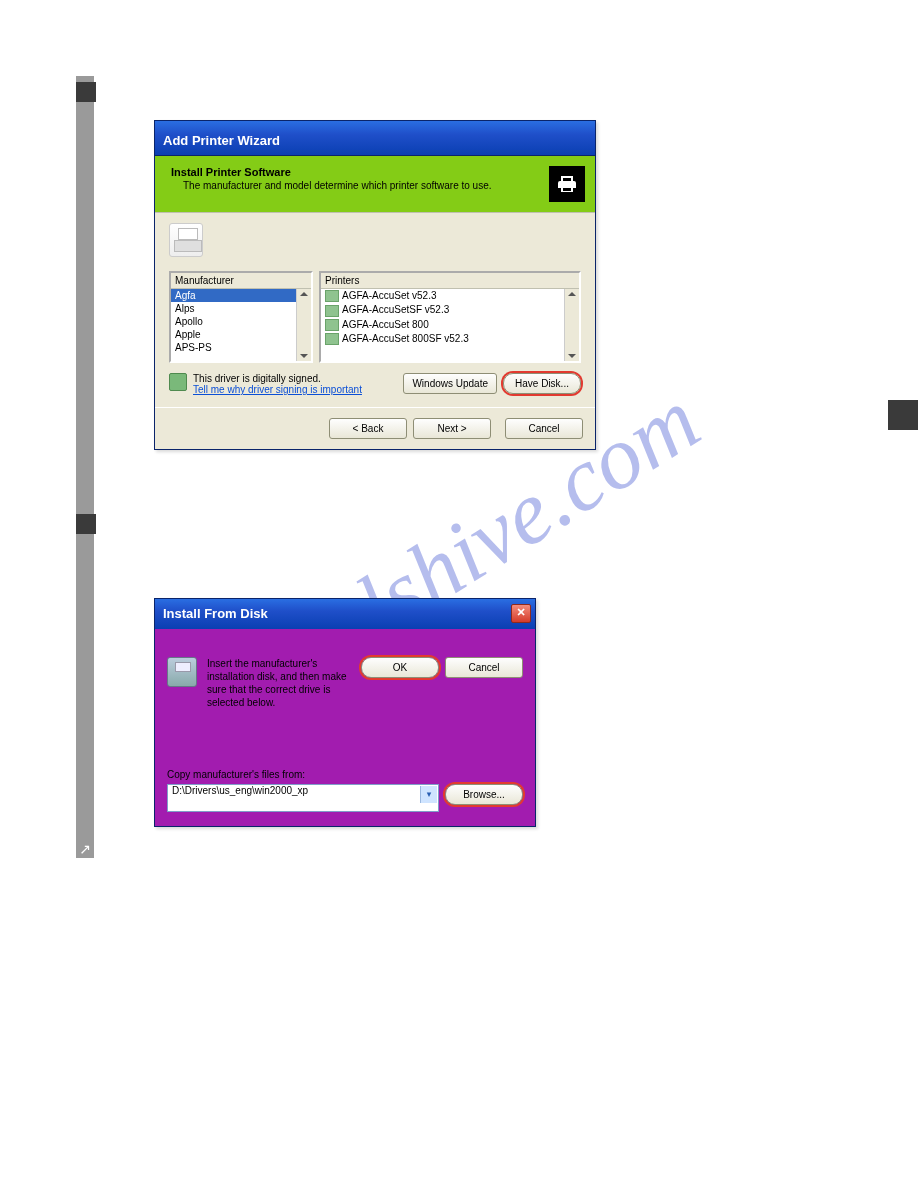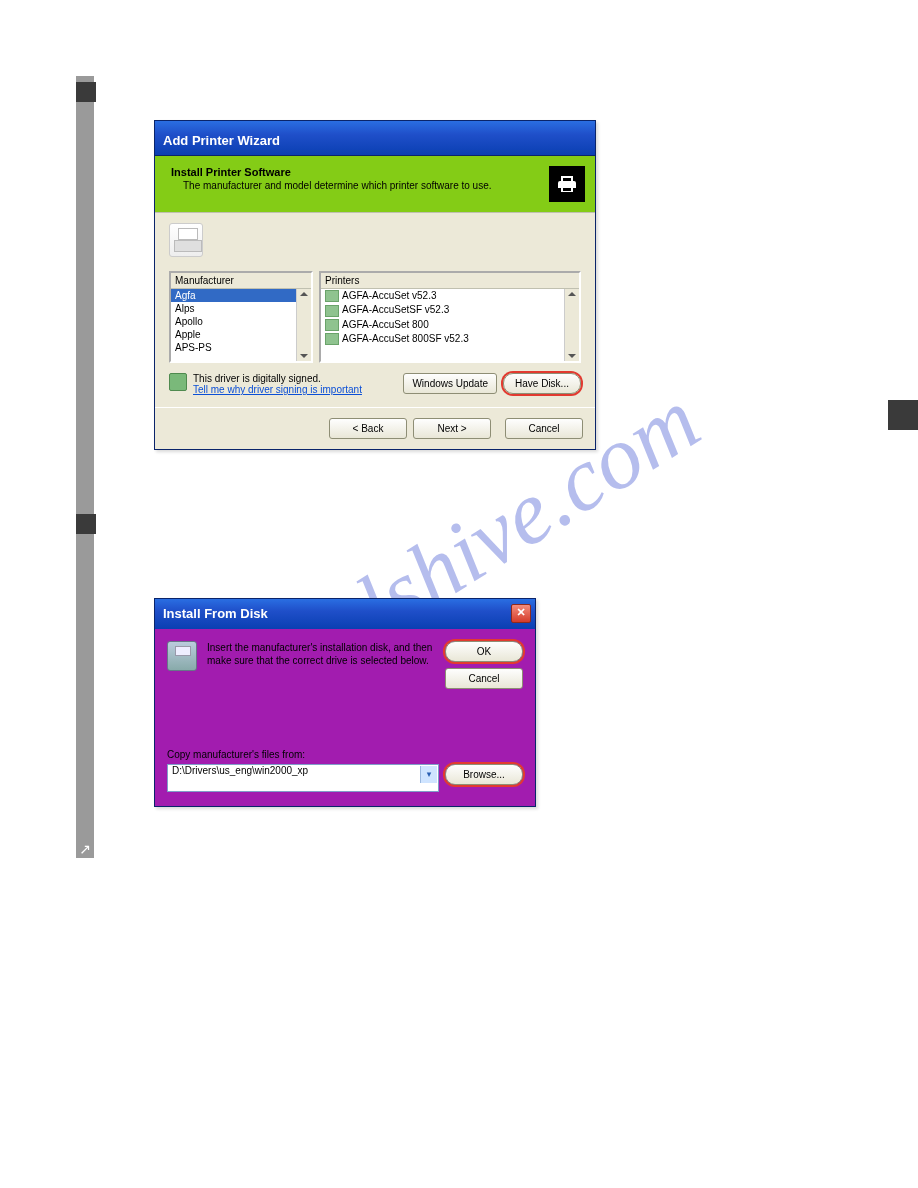--- a/index.html
+++ b/index.html
@@ -268,40 +268,41 @@
     border-radius:2px;
     color:#fff;
     font-weight:bold;
     font-size:11px;
     line-height:14px;
     text-align:center;
     cursor:pointer;
   }
   .disk-body {
     padding: 12px 12px 14px 12px;
+    margin-top: 16px;
   }
   .disk-top {
     display:flex;
     gap:10px;
     align-items:flex-start;
   }
   .floppy-icon {
     width:28px;height:28px;flex-shrink:0;
     background:linear-gradient(#bcd,#8aa);
     border:1px solid #678;
     border-radius:3px;
     position:relative;
   }
   .floppy-icon::before{
     content:"";position:absolute;left:7px;top:4px;width:14px;height:8px;
     background:#eef;border:1px solid #99a;
   }
   .disk-text { font-size:10px; line-height:1.3; flex:1; }
   .disk-btns {
-    display:flex; flex-direction:column; gap:6px;
+    display:flex; flex-direction:row; gap:6px;
   }
   .disk-lower {
     margin-top: 60px;
   }
   .combo {
     display:flex; gap:6px; margin-top:4px;
   }
   .combo-input {
     flex:1;
     height:28px;

